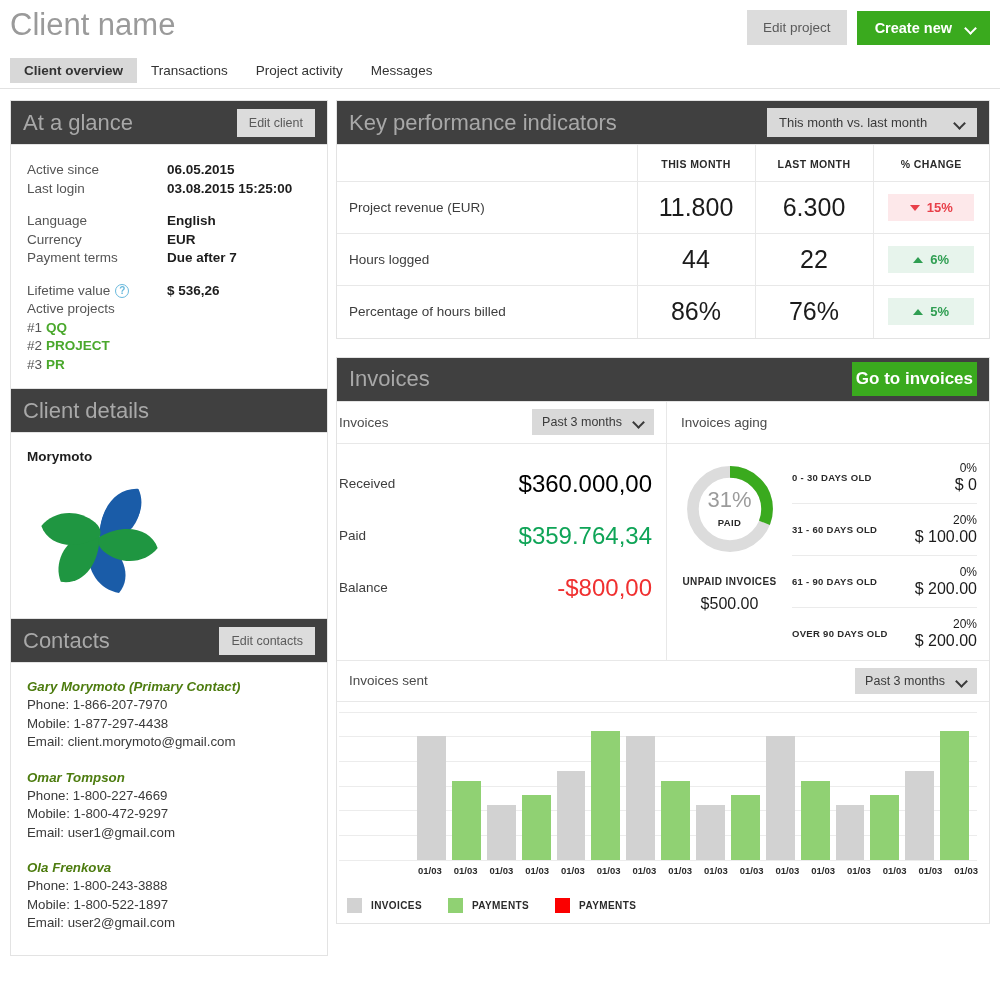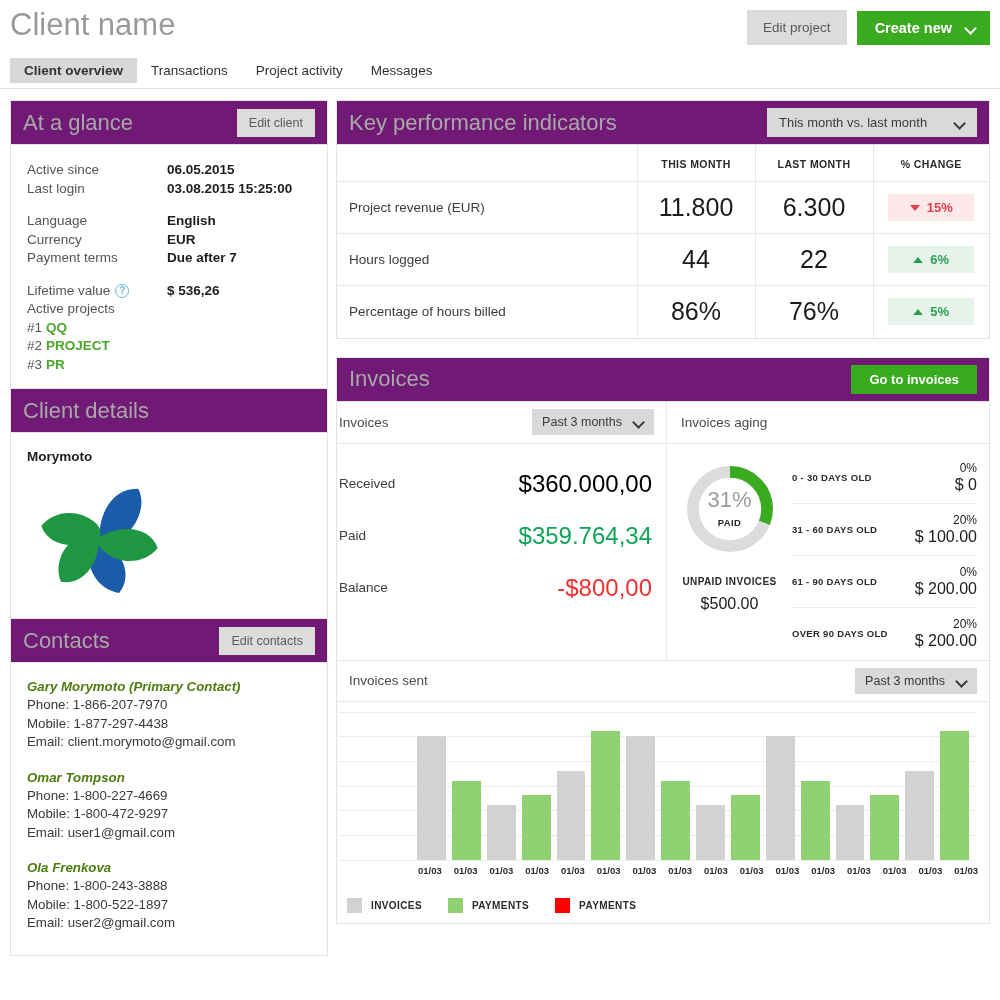--- a/index.html
+++ b/index.html
@@ -42,21 +42,21 @@
   .tab {
     font-size: 13.5px; padding: 4px 14px; color: #333; cursor: pointer; white-space: nowrap;
     display: flex; align-items: center;
   }
   .tab.active { background: #d8d8d8; font-weight: bold; }
   .tab-rule { position: absolute; left: 0; top: 88px; width: 1000px; height: 1px; background: #e2e2e2; }
 
   
   .panel { background: #fff; border: 1px solid #e3e3e3; }
   .panel-head {
-    background: #701a75; border-bottom: 1px solid #e3e3e3;
+    background: #404040; border-bottom: 1px solid #e3e3e3;
     height: 44px; display: flex; align-items: center; justify-content: space-between;
     padding: 0 12px;
   }
   .panel-title { font-size: 22px; font-weight: 300; color: #a8a8a8; }
 
   
   .leftcol { position: absolute; left: 10px; top: 100px; width: 318px; }
   .glance-body { padding: 16px 16px 14px 16px; font-size: 13.5px; }
   .kv-group { margin-bottom: 14px; }
   .kv-row { display: flex; line-height: 18.5px; }
@@ -354,21 +354,21 @@
               </span>
             </td>
           </tr>
         </tbody>
       </table>
     </div>
 
     <div class="panel" style="margin-top:18px;">
       <div class="panel-head">
         <div class="panel-title">Invoices</div>
-        <button class="btn-green" style="font-size:13px;padding:7px 18px;gap:0;">Go to invoices</button>
+        <button class="btn-green" style="font-size:17px;padding:7px 4px;gap:0;">Go to invoices</button>
       </div>
 
       <div class="inv-body">
         <div class="inv-left">
           <div class="inv-subhead">
             <span class="lab">Invoices</span>
             <div class="select-box small">
               <span>Past 3 months</span>
               <span class="caret"></span>
             </div>

